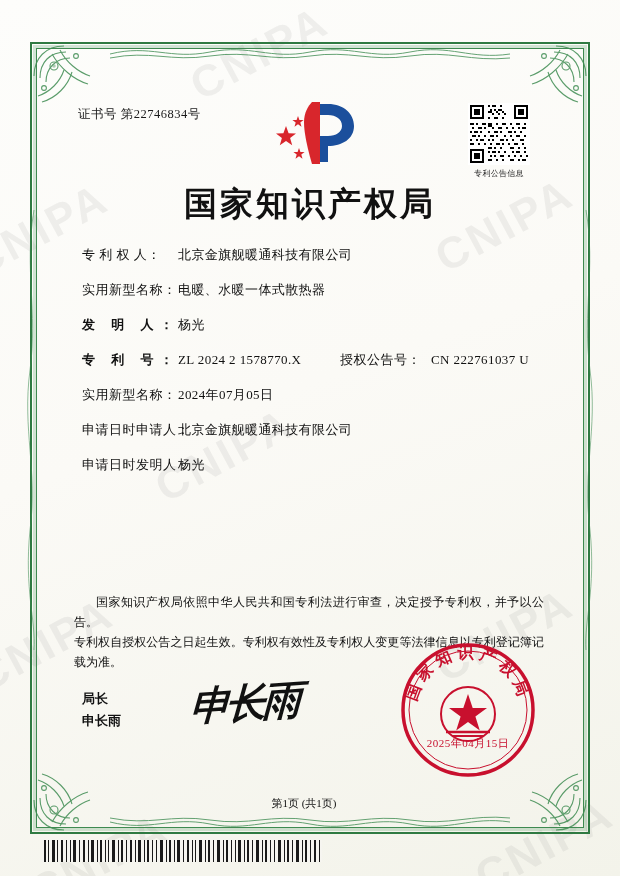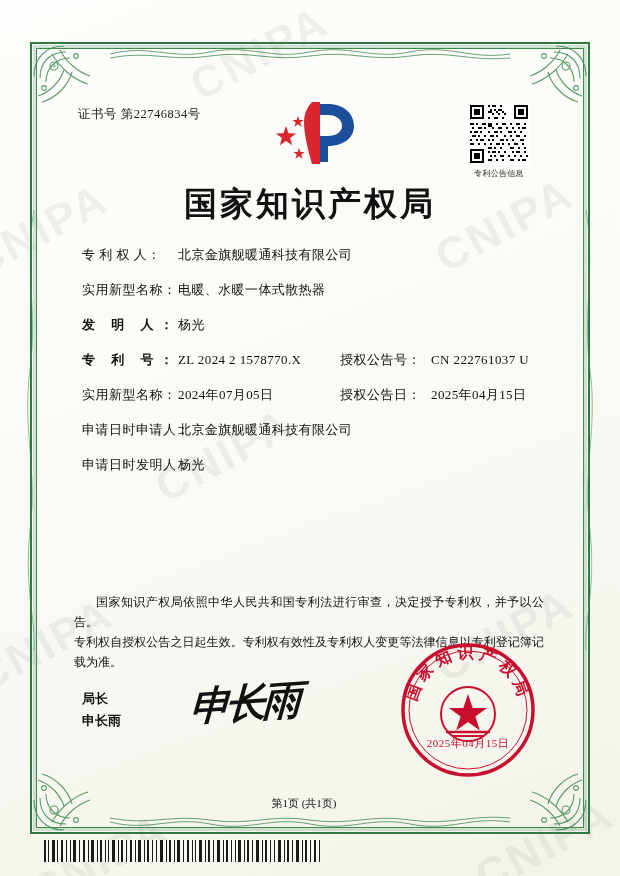--- a/index.html
+++ b/index.html
@@ -485,23 +485,20 @@
       <span class="lbl sp">发 明 人：</span><span class="val">杨光</span>
     </div>
     <div class="row">
       <span class="lbl sp">专 利 号：</span><span class="val">ZL 2024 2 1578770.X</span>
       <span class="col2">
         <span class="lbl">授权公告号：</span><span class="val">CN 222761037 U</span>
       </span>
     </div>
     <div class="row">
       <span class="lbl">实用新型名称：</span><span class="val">2024年07月05日</span>
-      <span class="col2">
-        <span class="lbl">授权公告日：</span><span class="val">2025年04月15日</span>
-      </span>
     </div>
     <div class="row">
       <span class="lbl">申请日时申请人：</span><span class="val">北京金旗舰暖通科技有限公司</span>
     </div>
     <div class="row">
       <span class="lbl">申请日时发明人：</span><span class="val">杨光</span>
     </div>
   </div>
 
   <div class="legal">

